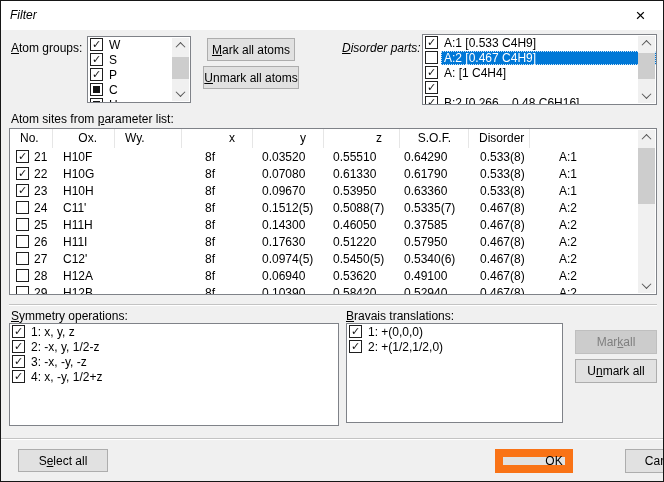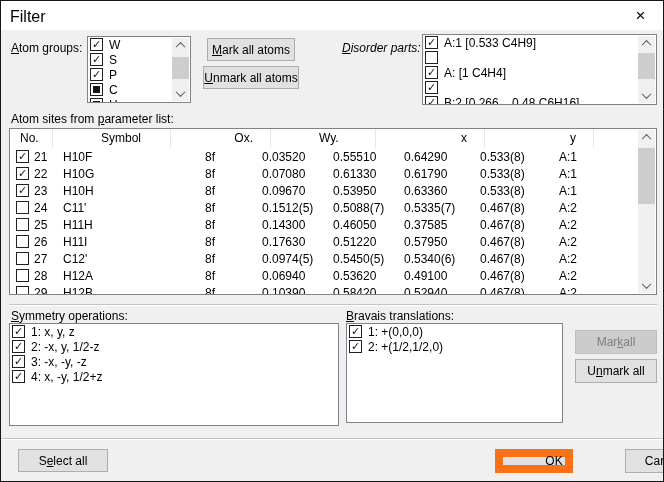--- a/index.html
+++ b/index.html
@@ -1,19 +1,19 @@
 <!DOCTYPE html>
 <html><head>
 <meta charset="utf-8">
 <style>
   html,body{margin:0;padding:0;background:#ffffff;}
   *{font-family:"Liberation Sans","DejaVu Sans",sans-serif;}
   #window{position:relative;width:664px;height:482px;box-sizing:border-box;border:1px solid #161616;background:#f0f0f0;overflow:hidden;font-size:12px;color:#000;}
   .titlebar{position:absolute;left:0;top:0;right:0;height:29px;background:#ffffff;}
-  .title{position:absolute;left:9px;top:7px;font-size:16px;}
+  .title{position:absolute;left:9px;top:7px;font-size:12px;font-style:italic;}
   .close-btn{position:absolute;right:0;top:0;width:45px;height:29px;display:flex;align-items:center;justify-content:center;font-size:17px;color:#000;}
   .accel{text-decoration:underline;}
   .lbl{position:absolute;white-space:nowrap;}
 
   
   .listbox{position:absolute;background:#ffffff;border:1px solid #7f8288;box-sizing:border-box;overflow:hidden;}
   .li{display:flex;align-items:center;height:15px;padding-left:2px;white-space:nowrap;}
   .li-label{margin-left:3px;padding:0 3px;line-height:14px;}
   .li-label.selected{background:#0078d7;color:#ffffff;flex:1;outline:1px dotted #cde4f7;outline-offset:-1px;}
   .cb{width:13px;height:13px;box-sizing:border-box;border:1px solid #1f1f1f;background:#fff;flex:none;display:flex;align-items:center;justify-content:center;}
@@ -29,21 +29,21 @@
   .chv-down{transform:rotate(135deg) translate(-1px,1px);}
   .sb-thumb{position:absolute;left:0;width:17px;background:#cdcdcd;}
 
   
   .btn{position:absolute;box-sizing:border-box;background:#e1e1e1;border:1px solid #adadad;display:flex;align-items:center;justify-content:center;white-space:nowrap;}
   .btn-default{border:8px solid #f97316;padding-left:40px;}
   .btn-disabled{background:#cccccc;border:1px solid #bfbfbf;color:#7f7f7f;}
 
   
   .table{position:absolute;left:8px;top:127px;width:648px;height:167px;background:#fff;border:1px solid #7f8288;box-sizing:border-box;overflow:hidden;}
-  .thead{position:absolute;left:0;top:0;right:17px;height:19px;display:flex;background:#fff;gap:38px;}
+  .thead{position:absolute;left:0;top:0;right:17px;height:19px;display:flex;background:#fff;}
   .th{box-sizing:border-box;flex:none;line-height:19px;border-right:1px solid #e6e6e6;padding-left:10px;overflow:hidden;}
   .th.num{text-align:right;padding-left:0;padding-right:17px;}
   .th-fill{flex:1;border-right:none;}
   .tbody{position:absolute;left:0;top:19px;right:17px;bottom:0;overflow:hidden;}
   .trow{display:flex;height:17px;align-items:center;}
   .td{box-sizing:border-box;flex:none;padding-left:10px;overflow:hidden;white-space:nowrap;}
   .td.num{text-align:left;padding-left:0;padding-right:4px;}
   .td-no{display:flex;align-items:center;padding-left:6px;gap:5px;}
   .w-no{width:43px}.w-sym{width:80px}.w-ox{width:62px}.w-wy{width:67px}.w-x{width:71px}.w-y{width:71px}.w-z{width:76px}.w-sof{width:69px}.w-dis{width:61px}
 
@@ -125,20 +125,21 @@
         </span>
     </div>
   <div class="li">
         <span class="cb">
           <span class="mark">✓</span>
         </span>
         <span class="li-label">A:1 [0.533 C4H9]</span>
       </div>
       <div class="li">
         <span class="cb"></span>
+        <span class="li-label selected">A:2 [0.467 C4H9]</span>
       </div>
       <div class="li">
         <span class="cb">
           <span class="mark">✓</span>
         </span>
         <span class="li-label">A: [1 C4H4]</span>
       </div>
       <div class="li">
         <span class="cb">
           <span class="mark">✓</span>
@@ -149,21 +150,20 @@
           <span class="mark">✓</span>
         </span>
         <span class="li-label">B:2 [0.266 .. 0.48 C6H16]</span>
       </div>
     </div>
 
   <span class="lbl" style="left:10px;top:111px;"><span>Atom sites from </span><span class="accel">p</span><span>arameter list:</span></span>
   <div class="table">
     <div class="thead" id="thead">
         <span class="th w-no">No.</span>
-        <span class="th w-sym">Symbol</span>
         <span class="th w-ox num">Ox.</span>
         <span class="th w-wy">Wy.</span>
         <span class="th w-x num">x</span>
         <span class="th w-y num">y</span>
         <span class="th w-z num">z</span>
         <span class="th w-sof num">S.O.F.</span>
         <span class="th w-dis">Disorder</span>
         <span class="th th-fill"></span>
       </div>
     <div class="tbody" id="tbody">

